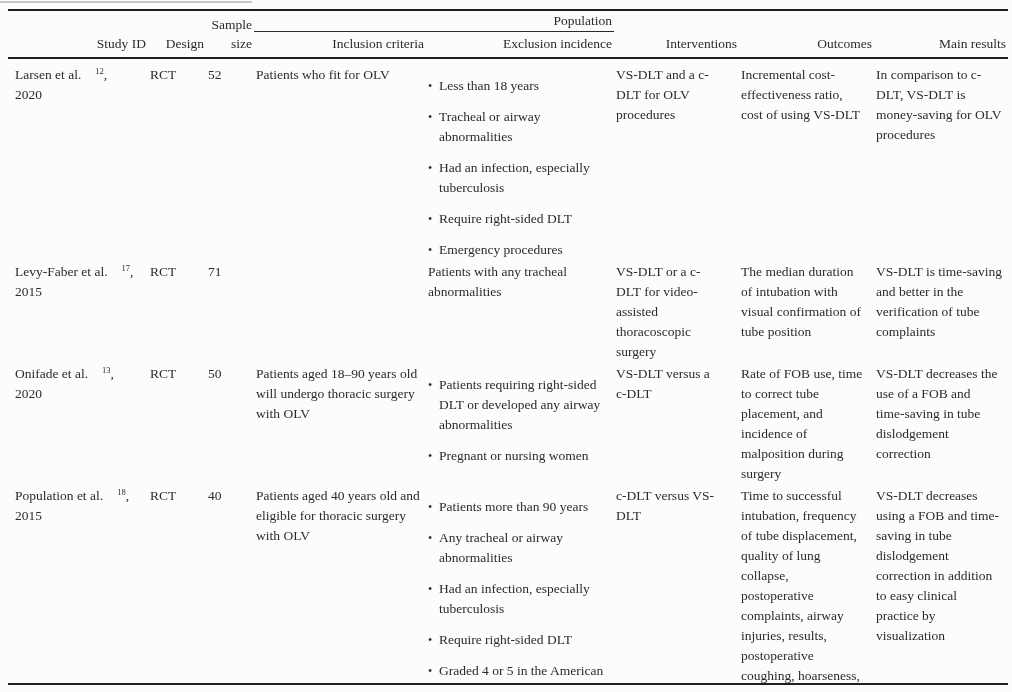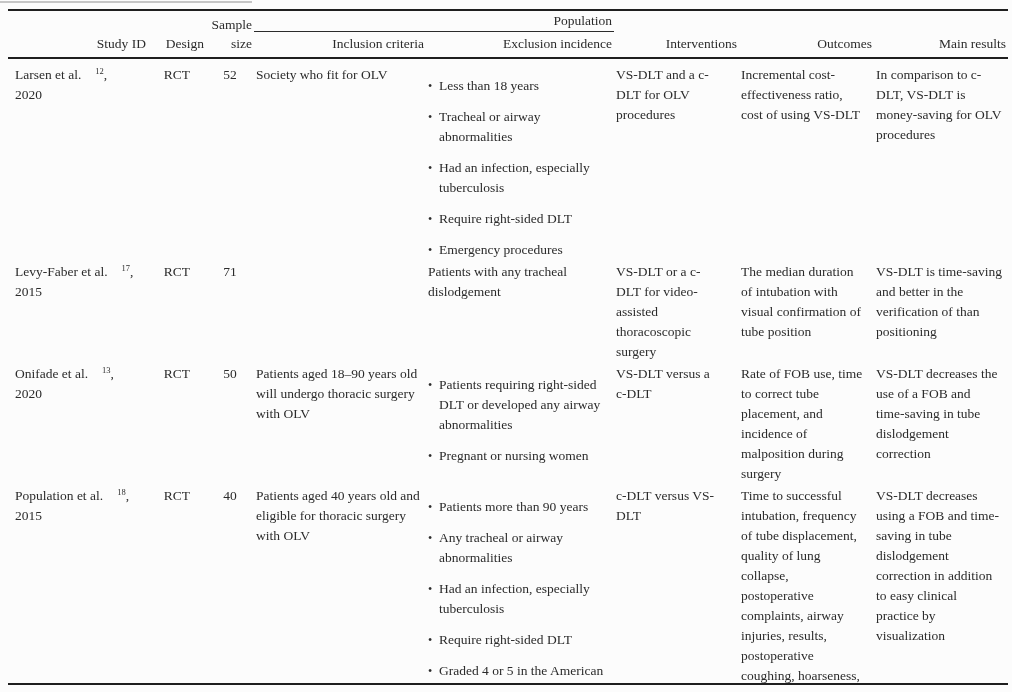--- a/index.html
+++ b/index.html
@@ -63,21 +63,21 @@
   }
   tr.hdr2 th { padding-top: 2px; }
 
   td {
     vertical-align: top;
     line-height: 20px;
     padding: 2px 6px 0 2px;
   }
   tbody tr:first-child td { padding-top: 6px; }
   td.study  { padding-left: 7px; padding-right: 12px; }
-  td.center { text-align: center; padding-right: 2px; }
+  td.center { text-align: left; padding-right: 2px; }
   td.excl   { padding-right: 10px; }
   td.incl   { padding-right: 6px; }
   td.interv { padding-right: 16px; }
   td.outc   { padding-right: 10px; margin-top: 28px; }
   td.main   { padding-right: 6px; margin-left: 26px; }
 
   sup.ref {
     font-size: 8.5px;
     line-height: 0;
     vertical-align: baseline;
@@ -134,46 +134,46 @@
         <th>Inclusion criteria</th>
         <th>Exclusion incidence</th>
       </tr>
     </thead>
     <tbody>
 
       <tr>
         <td class="study"><span>Larsen et al.</span><sup class="ref">12</sup><span>, 2020</span></td>
         <td class="center">RCT</td>
         <td class="center">52</td>
-        <td class="incl">Society who fit for OLV</td>
+        <td class="incl">Patients who fit for OLV</td>
         <td class="excl">
           <ul class="bullets">
             <li>Less than 18 years</li>
             <li>Tracheal or airway abnormalities</li>
             <li>Had an infection, especially tuberculosis</li>
             <li>Require right-sided DLT</li>
             <li>Emergency procedures</li>
           </ul>
         </td>
         <td class="interv">VS-DLT and a c-DLT for OLV procedures</td>
         <td class="outc">Incremental cost-effectiveness ratio, cost of using VS-DLT</td>
         <td class="main">In comparison to c-DLT, VS-DLT is money-saving for OLV procedures</td>
       </tr>
 
       <tr>
         <td class="study"><span>Levy-Faber et al.</span><sup class="ref">17</sup><span>, 2015</span></td>
         <td class="center">RCT</td>
         <td class="center">71</td>
         <td class="incl"></td>
         <td class="excl">
-            <div>Patients with any tracheal dislodgement</div>
+            <div>Patients with any tracheal abnormalities</div>
           </td>
         <td class="interv">VS-DLT or a c-DLT for video-assisted thoracoscopic surgery</td>
         <td class="outc">The median duration of intubation with visual confirmation of tube position</td>
-        <td class="main">VS-DLT is time-saving and better in the verification of than positioning</td>
+        <td class="main">VS-DLT is time-saving and better in the verification of tube complaints</td>
       </tr>
 
       <tr>
         <td class="study"><span>Onifade et al.</span><sup class="ref">13</sup><span>, 2020</span></td>
         <td class="center">RCT</td>
         <td class="center">50</td>
         <td class="incl">Patients aged 18–90 years old will undergo thoracic surgery with OLV</td>
         <td class="excl">
           <ul class="bullets">
             <li>Patients requiring right-sided DLT or developed any airway abnormalities</li>

